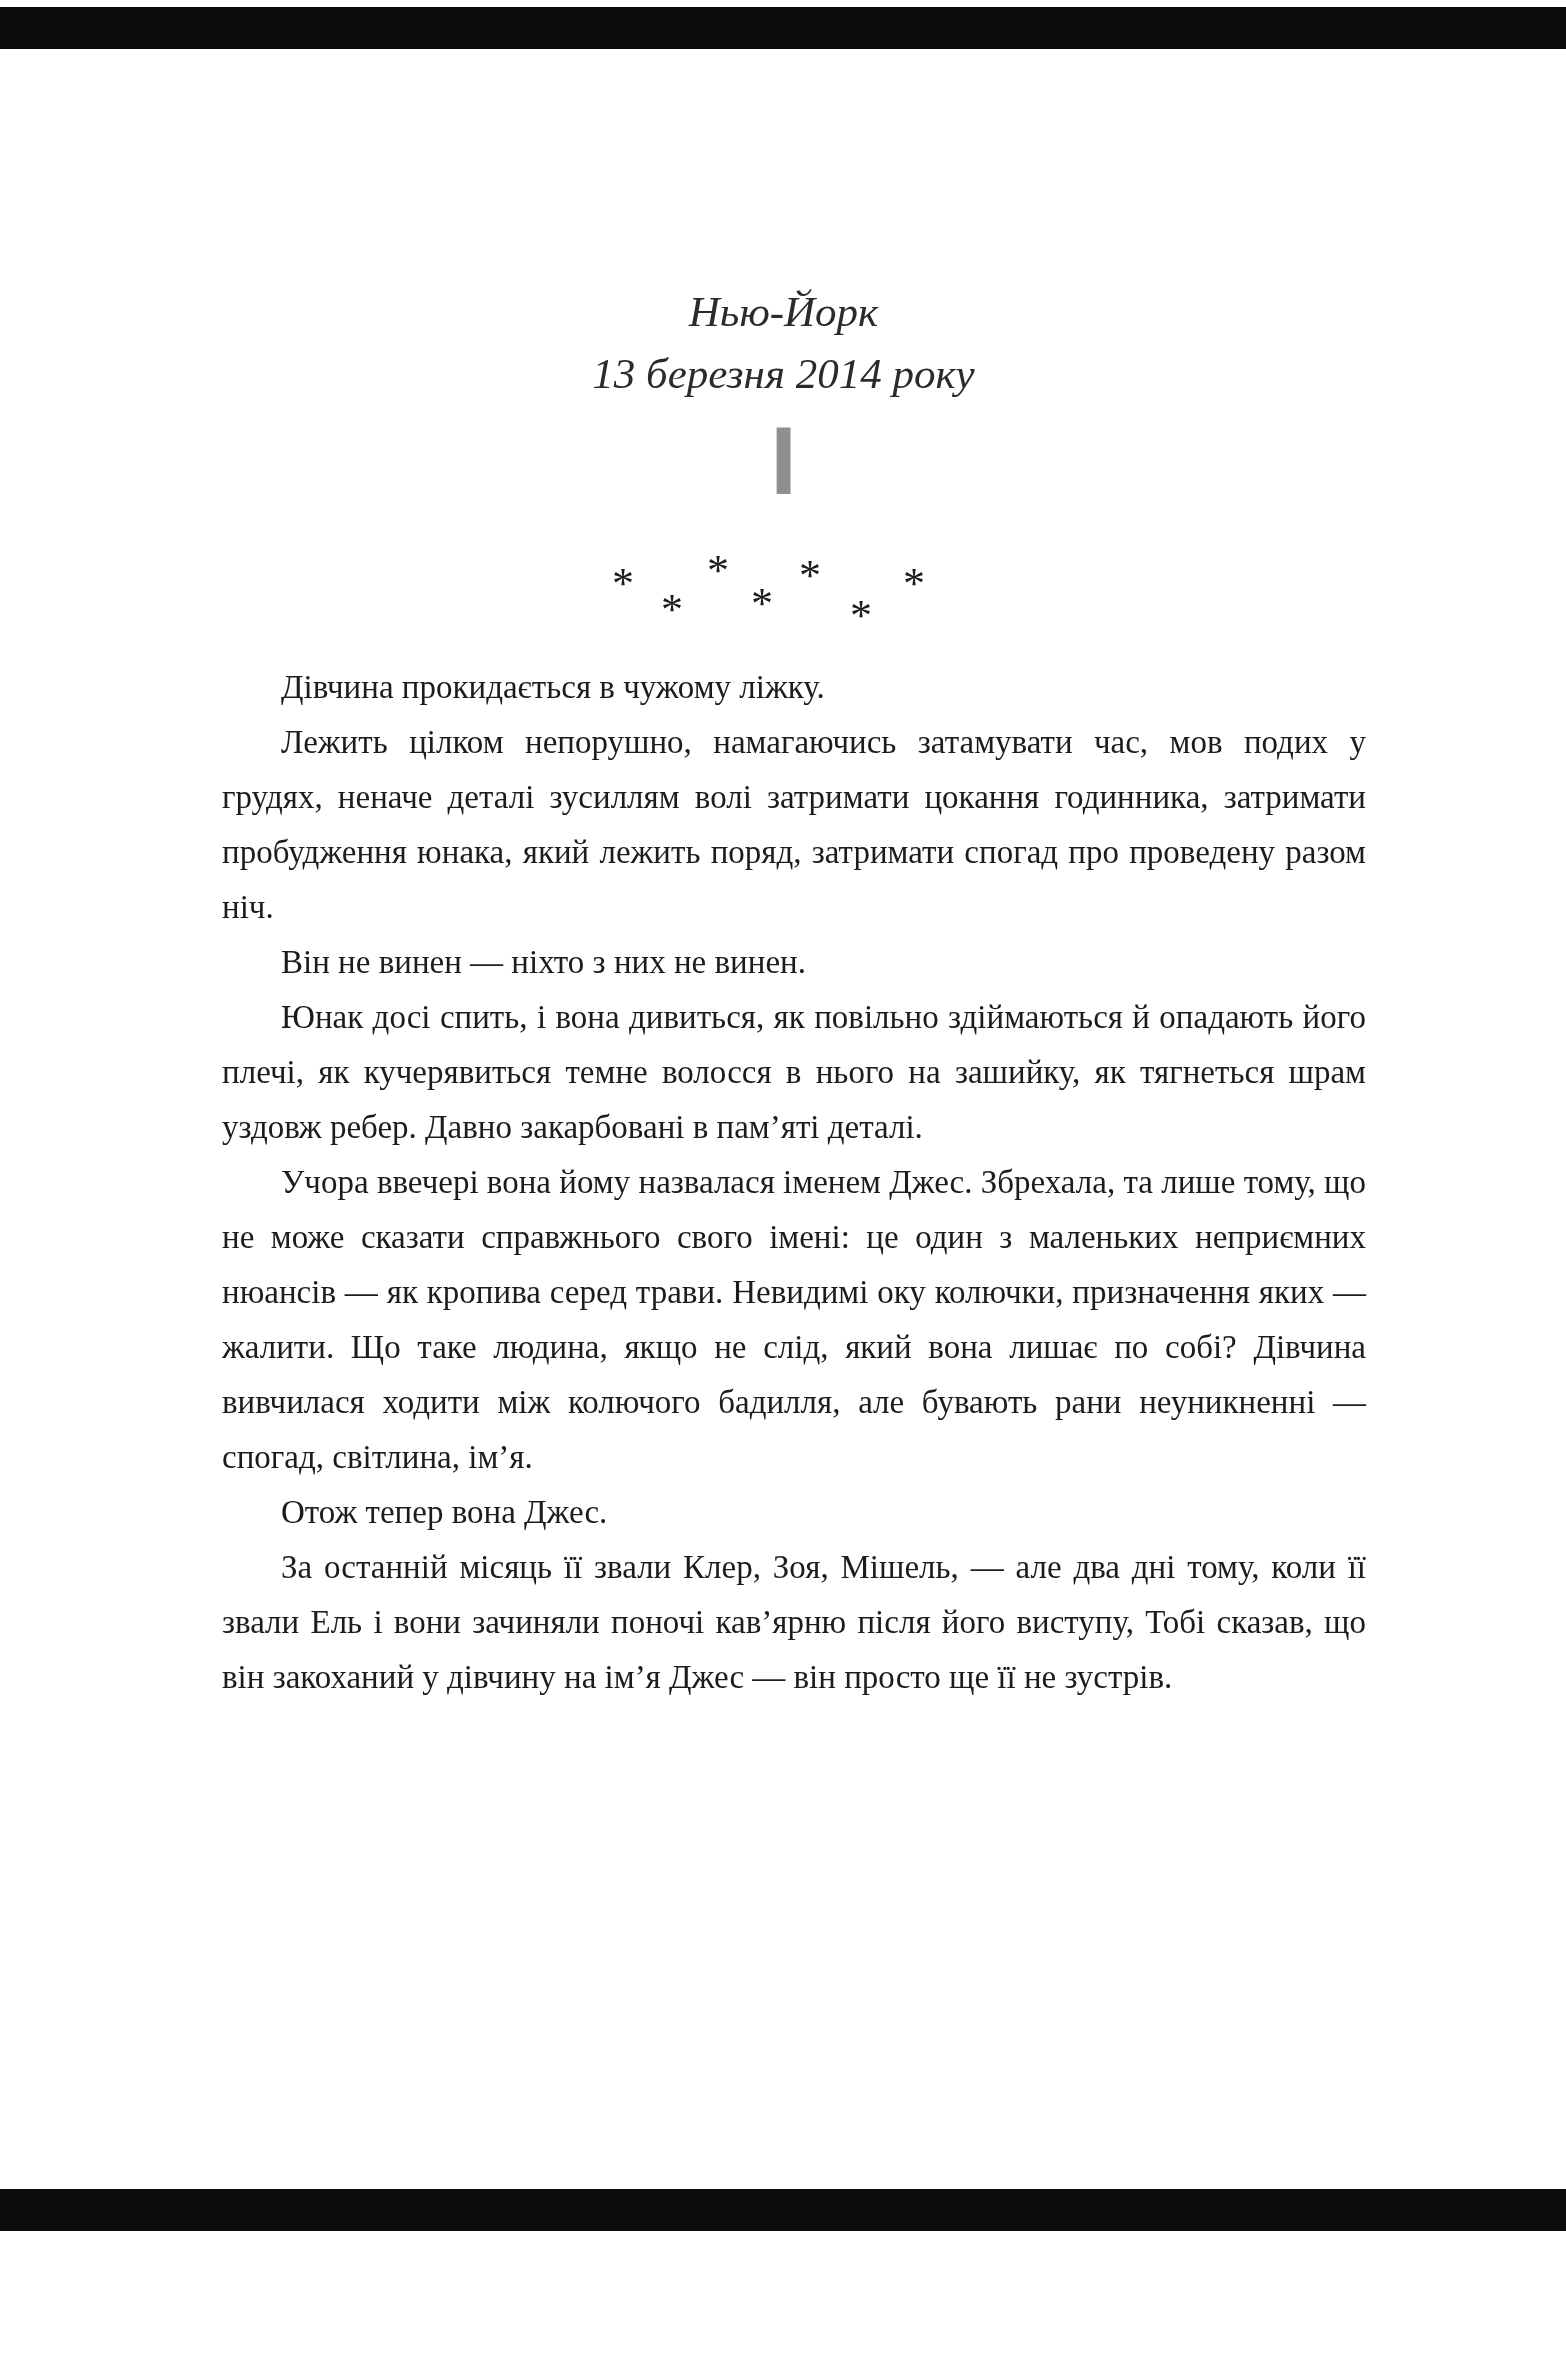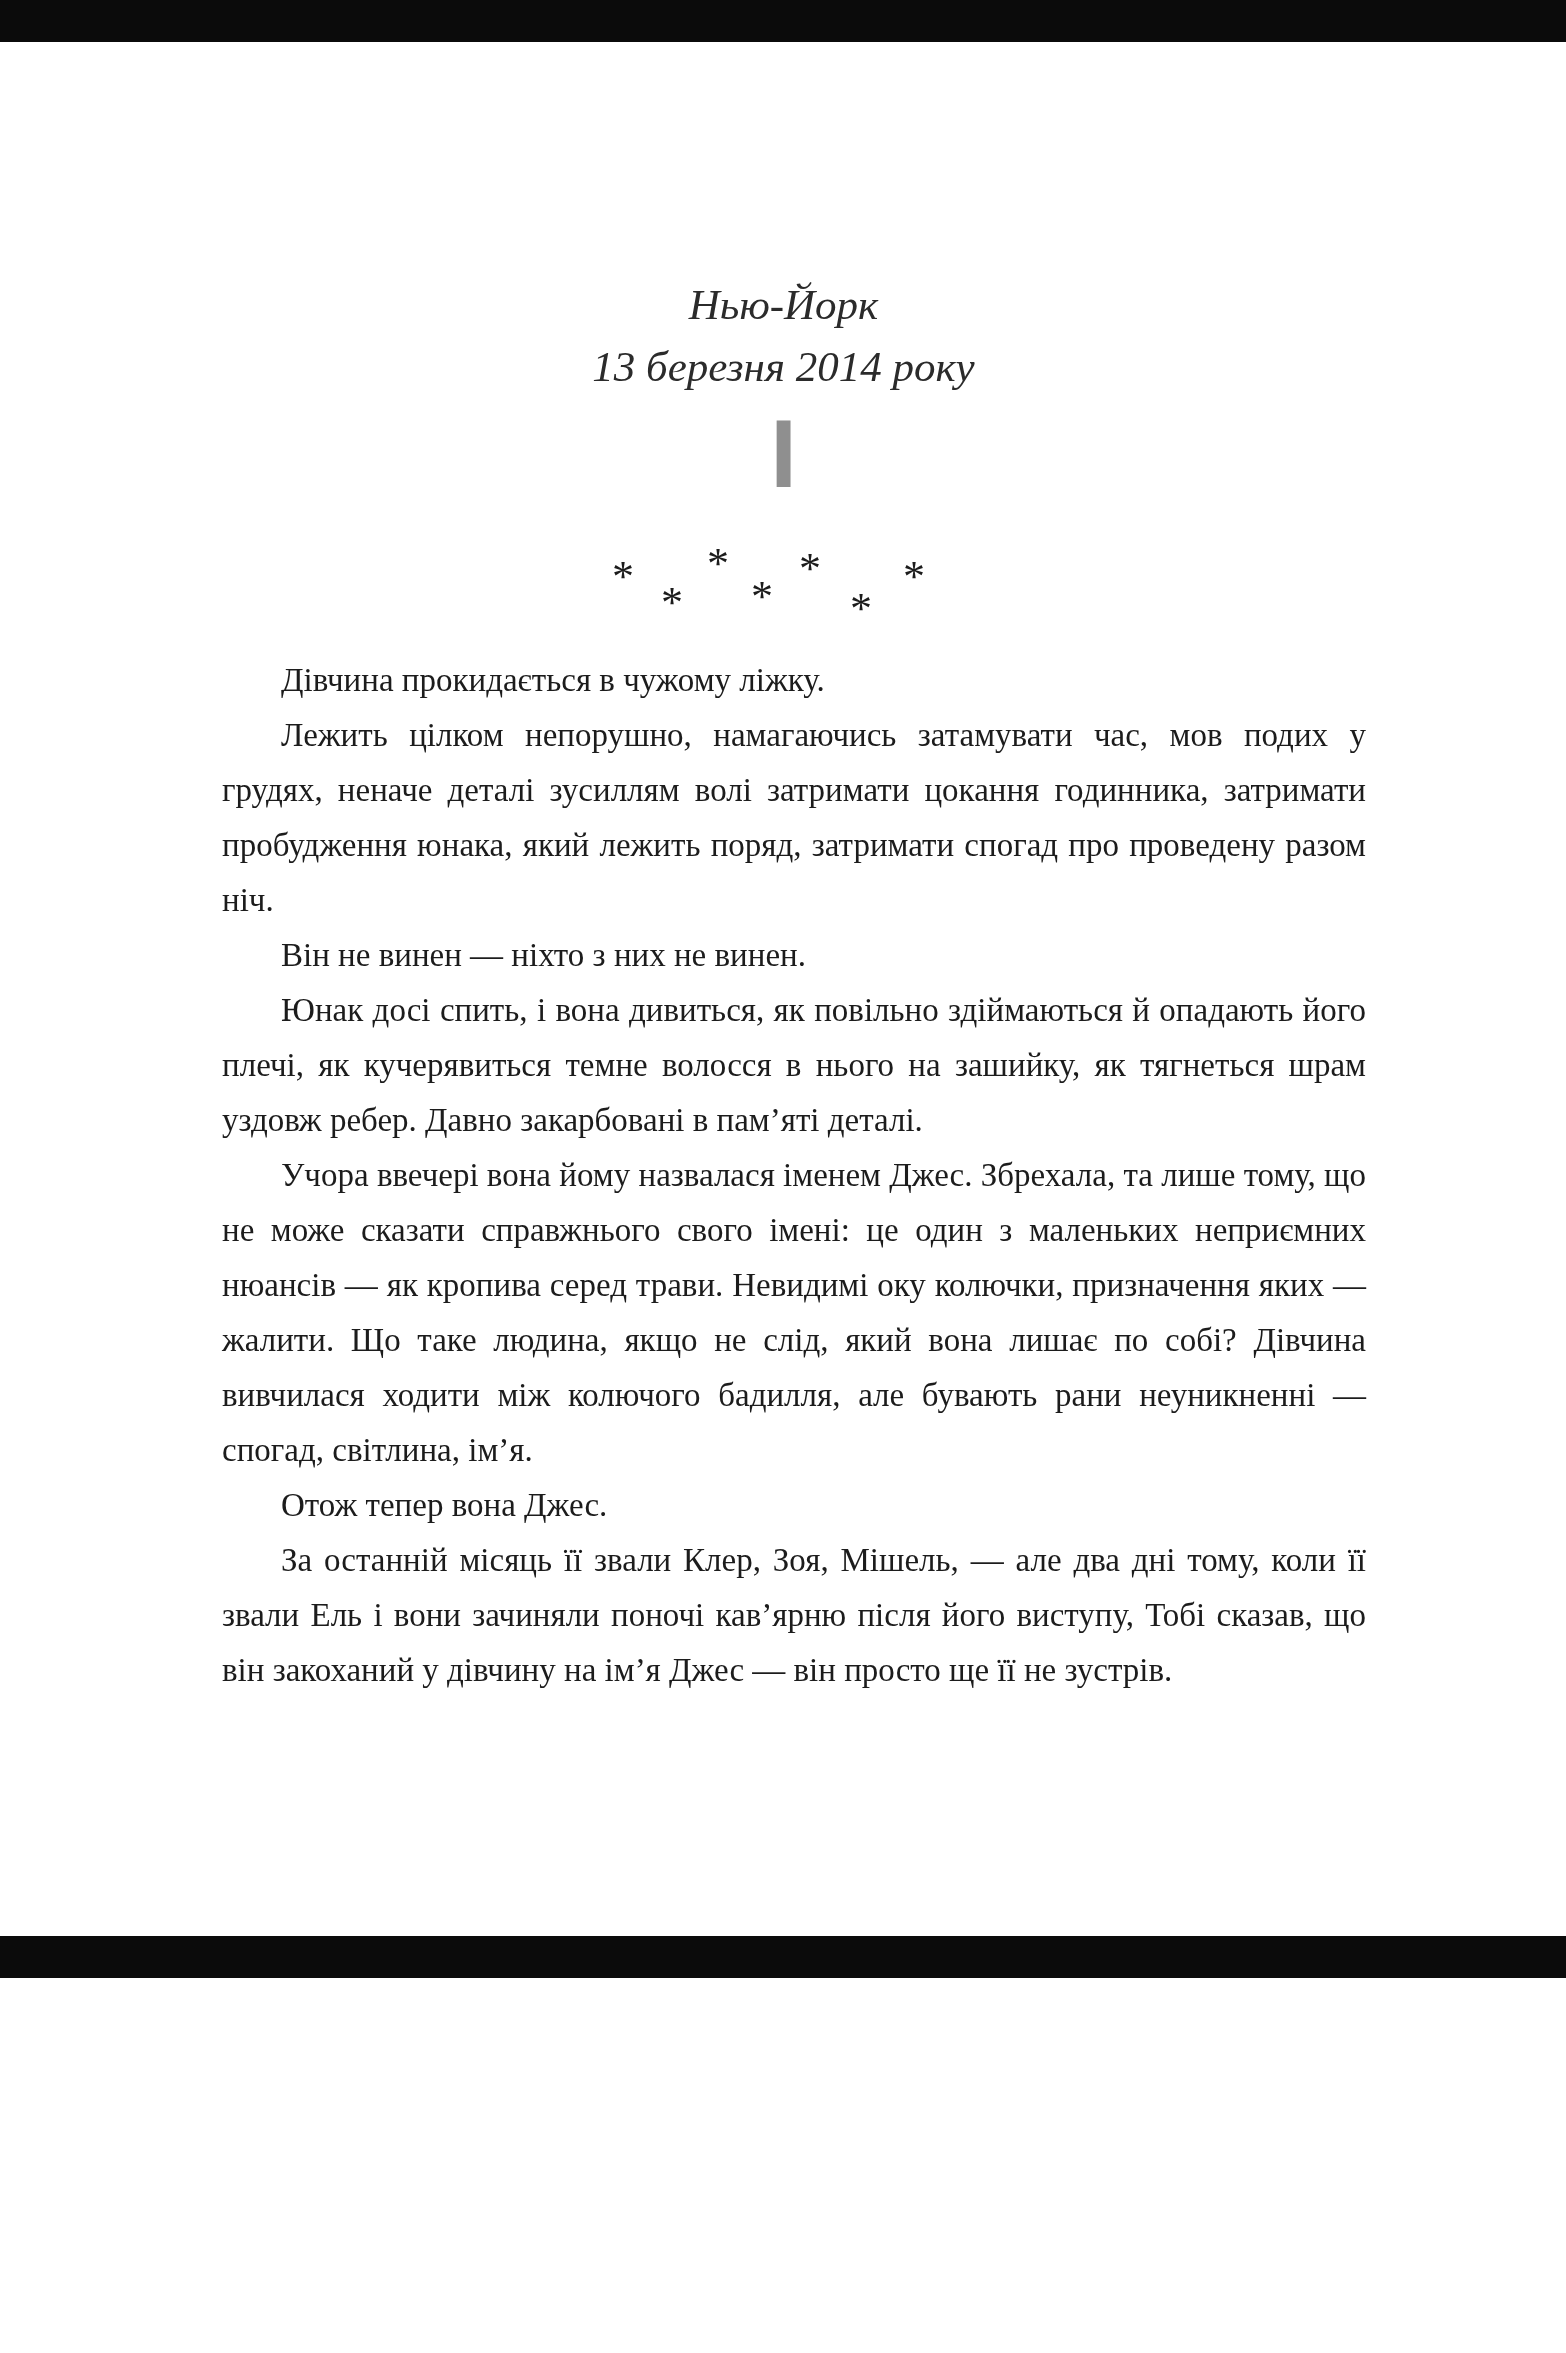--- a/index.html
+++ b/index.html
@@ -3,22 +3,22 @@
 <meta charset="utf-8">
 <style>
   html, body {
     margin: 0;
     padding: 0;
     background: #ffffff;
   }
   .page {
     position: relative;
     width: 1567px;
-    height: 1978px;
-    margin: 0 auto;
+    height: 2224px;
+    margin: 7px auto;
     background: #ffffff;
     overflow: hidden;
     font-family: "Liberation Serif", "DejaVu Serif", serif;
     color: #1c1c1c;
   }
   .edge-bar {
     position: absolute;
     left: 0;
     width: 100%;
     background: #0b0b0b;

